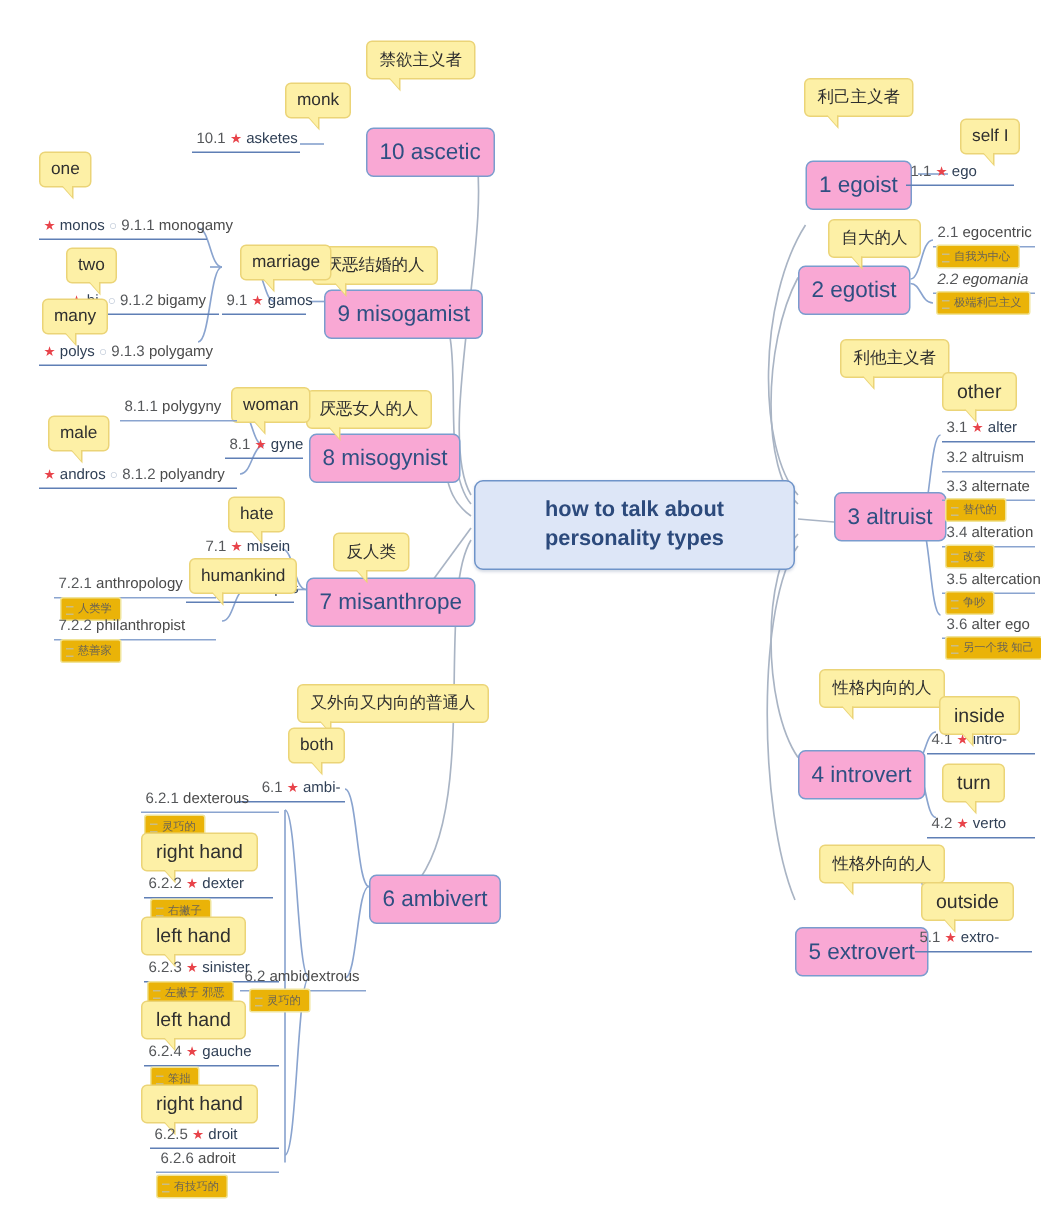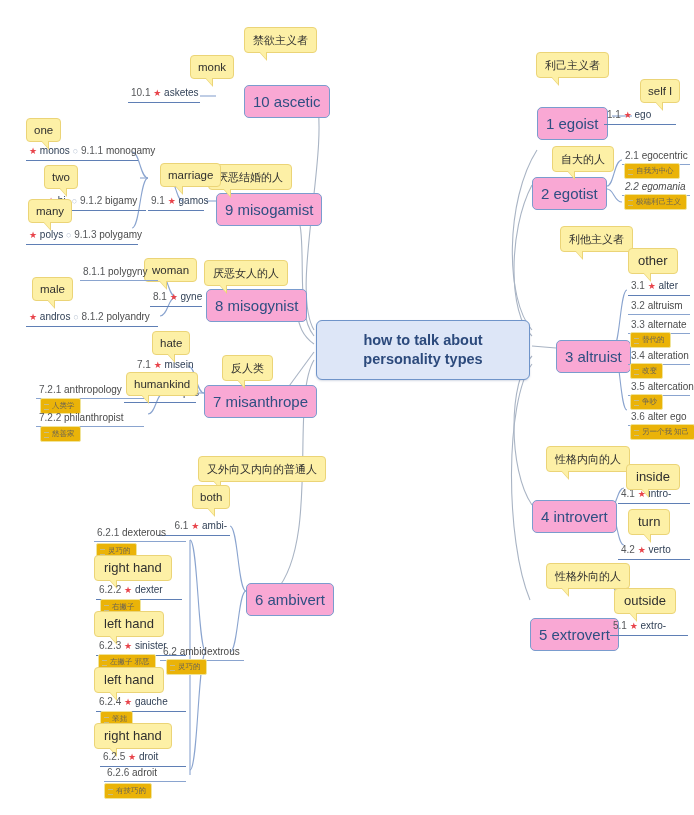--- a/index.html
+++ b/index.html
@@ -145,21 +145,21 @@
   </div>
   <div class="node callout small tail-down" style="left:160px;top:163px;">marriage</div>
 
   <div class="node sub" style="left:26px;top:144px;width:112px;">
     <span class="star">★</span>
     <span class="root">monos</span>
     <span class="bullet">○</span>
     <span class="num">9.1.1</span>
     <span>monogamy</span>
   </div>
-  <div class="node callout small tail-down" style="left:26px;top:118px;">one</div>
+  <div class="node callout small tail-down" style="left:26px;top:101px;">one</div>
 
   <div class="node sub" style="left:44px;top:194px;width:102px;">
     <span class="star">★</span>
     <span class="root">bi-</span>
     <span class="bullet">○</span>
     <span class="num">9.1.2</span>
     <span>bigamy</span>
   </div>
   <div class="node callout small tail-down" style="left:44px;top:165px;">two</div>
 
@@ -173,21 +173,21 @@
   <div class="node callout small tail-down" style="left:28px;top:199px;">many</div>
 
   <div class="node branch" style="left:206px;top:289px;">8 misogynist</div>
   <div class="node callout cn tail-down" style="left:204px;top:260px;">厌恶女人的人</div>
 
   <div class="node sub" style="left:150px;top:290px;width:52px;text-align:right;">
     <span class="num">8.1</span>
     <span class="star">★</span>
     <span class="root">gyne</span>
   </div>
-  <div class="node callout small tail-down" style="left:144px;top:258px;">woman</div>
+  <div class="node callout small tail-down" style="left:154px;top:258px;">woman</div>
 
   <div class="node sub thin" style="left:80px;top:265px;width:78px;">
     <span class="num">8.1.1</span>
     <span>polygyny</span>
   </div>
 
   <div class="node sub" style="left:26px;top:310px;width:132px;">
     <span class="star">★</span>
     <span class="root">andros</span>
     <span class="bullet">○</span>
@@ -301,21 +301,21 @@
     <span>egocentric</span>
   </div>
   <div class="gloss" style="left:624px;top:163px;">自我为中心</div>
 
   <div class="node sub thin italic" style="left:622px;top:180px;width:68px;">
     <span class="num">2.2</span>
     <span>egomania</span>
   </div>
   <div class="gloss" style="left:624px;top:194px;">极端利己主义</div>
 
-  <div class="node branch" style="left:556px;top:340px;">3 altruist</div>
+  <div class="node branch" style="left:556px;top:328px;">3 altruist</div>
   <div class="node callout cn tail-down" style="left:560px;top:226px;">利他主义者</div>
   <div class="node callout tail-down" style="left:628px;top:248px;">other</div>
 
   <div class="node sub" style="left:628px;top:279px;width:62px;">
     <span class="num">3.1</span>
     <span class="star">★</span>
     <span class="root">alter</span>
   </div>
 
   <div class="node sub thin" style="left:628px;top:299px;width:62px;">

